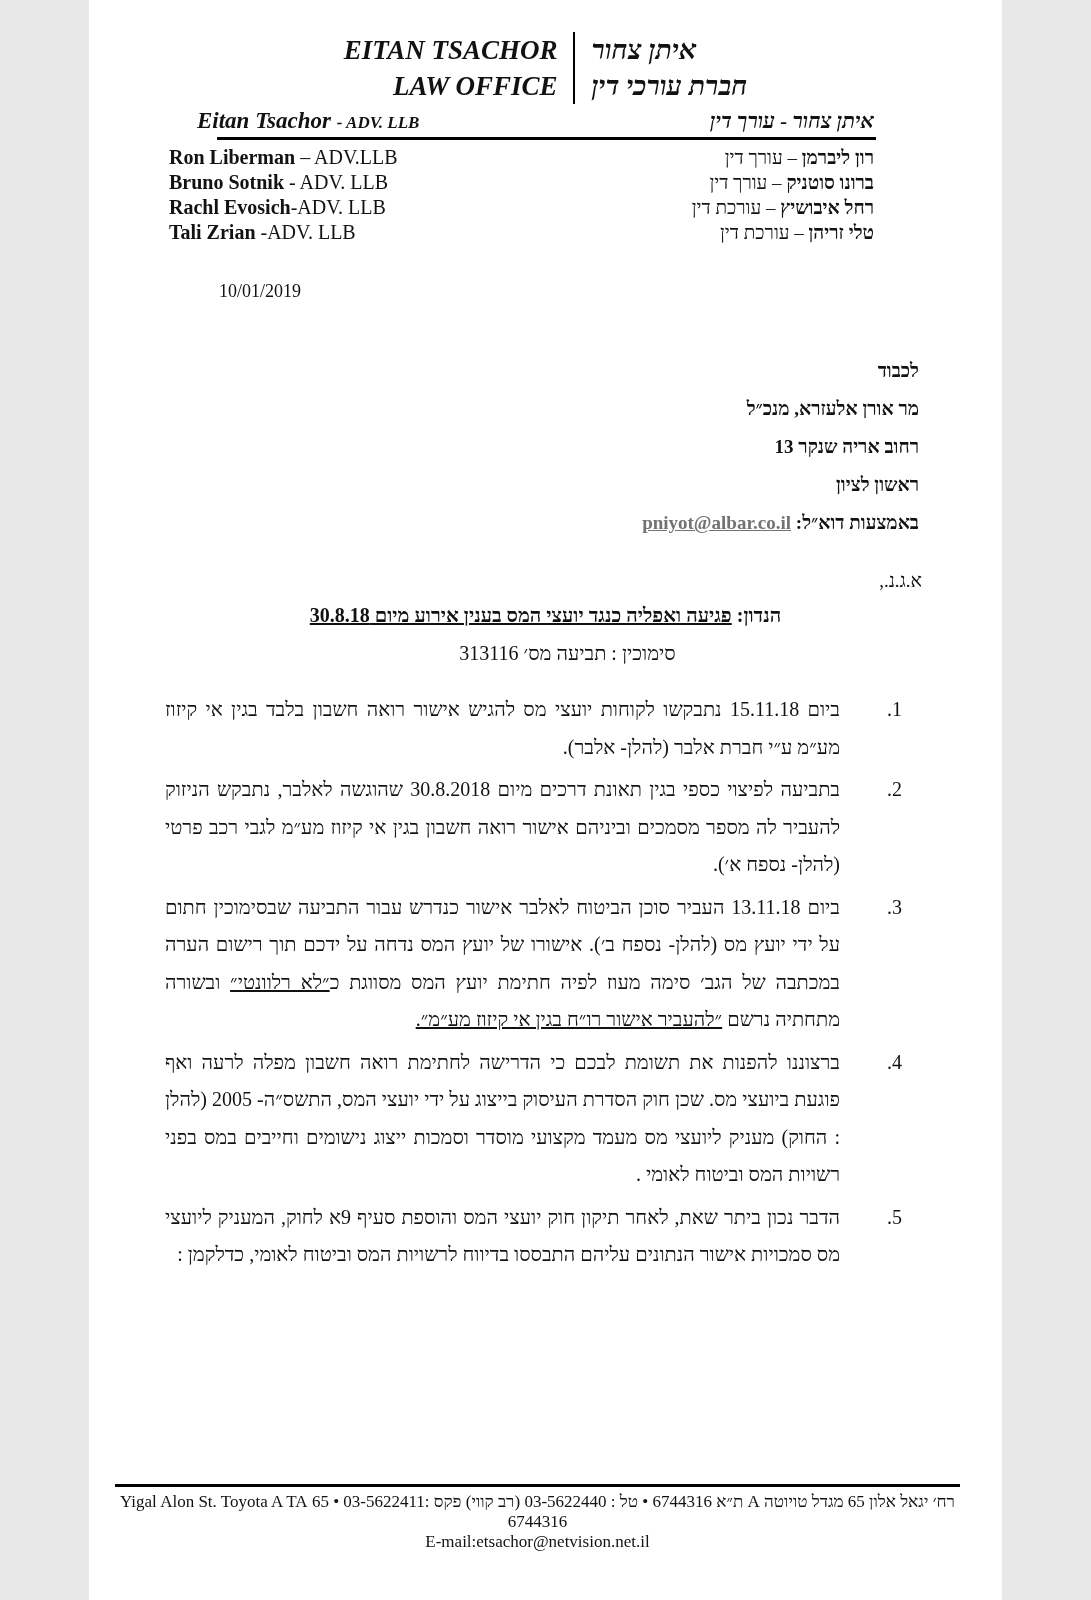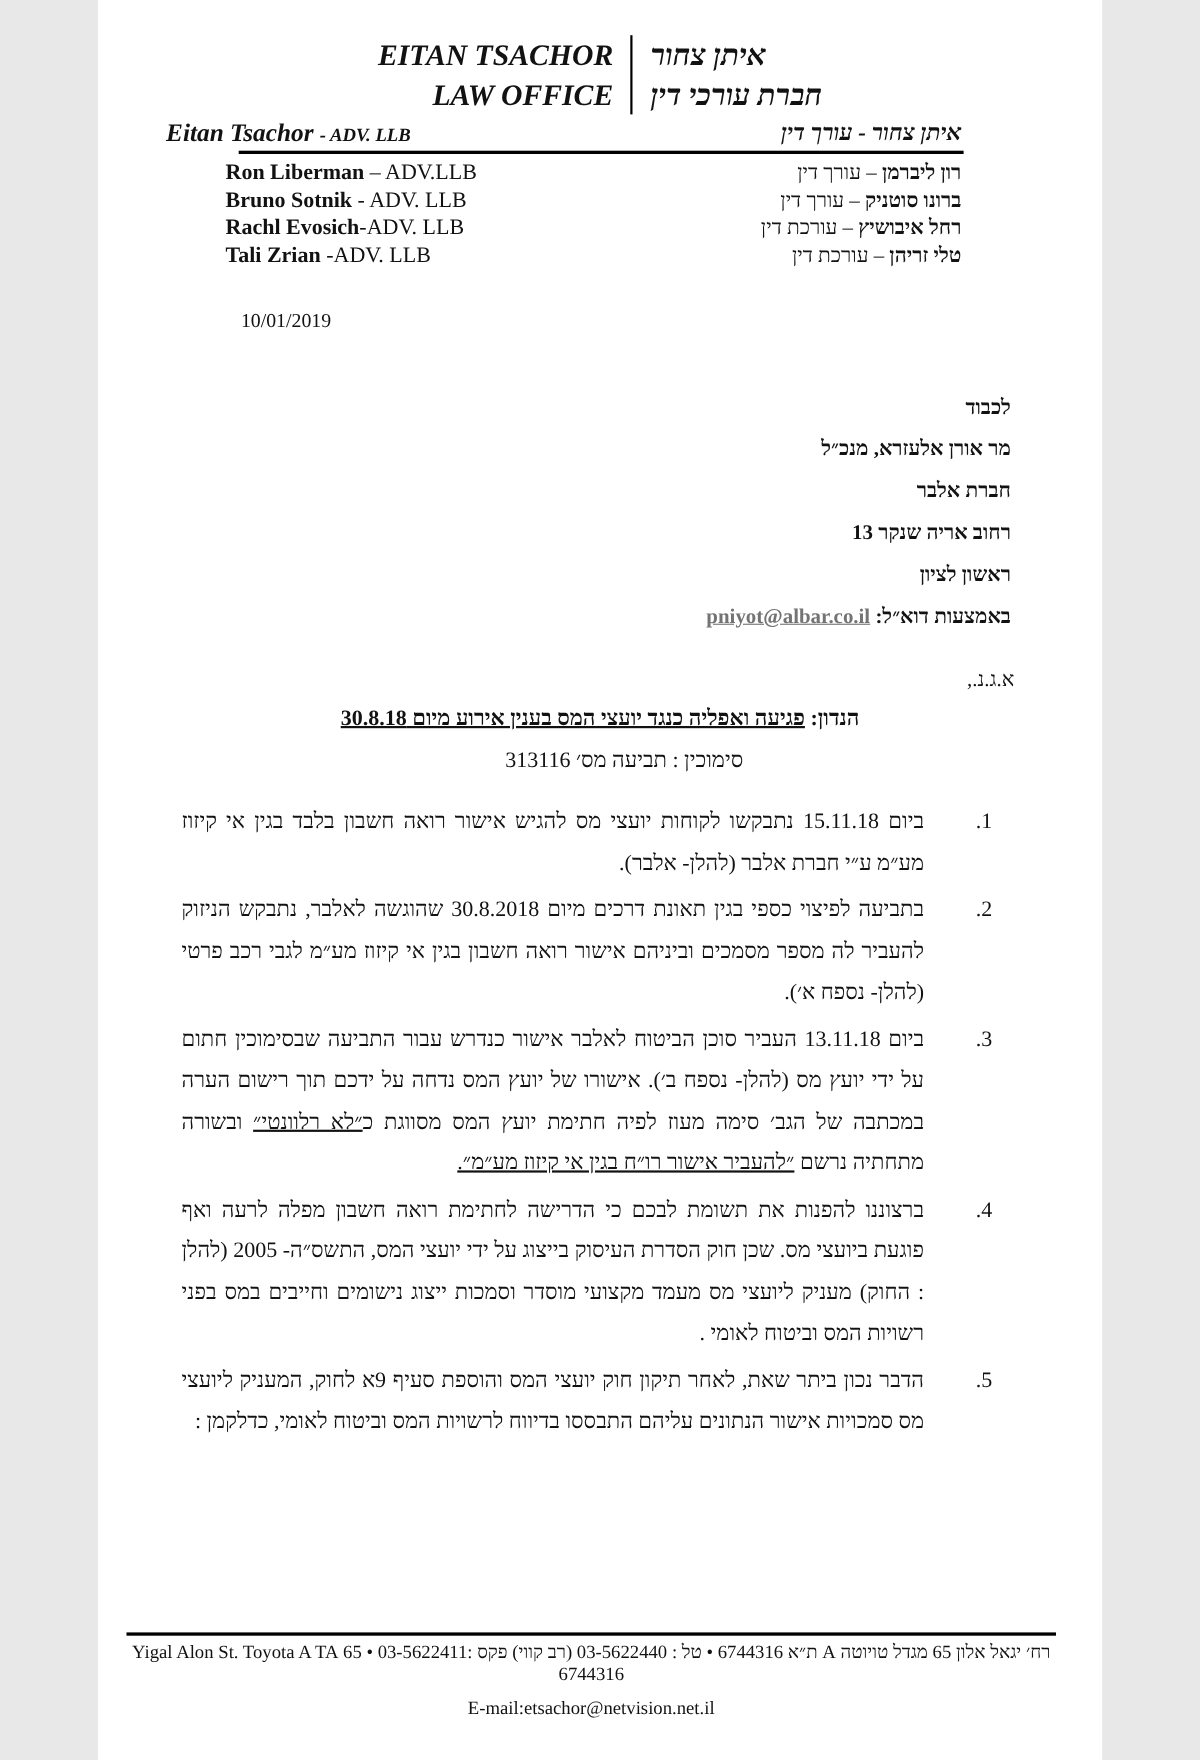--- a/index.html
+++ b/index.html
@@ -17,28 +17,28 @@
   
   .logo-row {
     display:flex; direction:ltr;
     justify-content:center; align-items:stretch;
     padding-top:32px; gap:16px;
   }
   .logo-en { text-align:right; font-weight:bold; font-style:italic; font-size:27px; line-height:36px; }
   .logo-divider { width:2px; background:#000; }
   .logo-he { text-align:left; font-weight:bold; font-style:italic; font-size:27px; line-height:36px; }
   .principal-row {
-    display:flex; direction:ltr; justify-content:space-between; align-items:flex-start;
-    margin:4px 128px 0 62px;
+    display:flex; direction:ltr; justify-content:space-between; align-items:center;
+    margin:4px 128px 0 108px;
   }
   .principal-en { font-weight:bold; font-style:italic; font-size:23px; }
   .principal-en .p-title { font-size:17px; }
   .principal-he { font-weight:bold; font-style:italic; font-size:21px; direction:rtl; }
   .header-rule { border:none; border-top:3px solid #000; margin:3px 126px 5px 128px; }
-  .lawyers { margin:0 128px 0 116px;text-align:center; }
+  .lawyers { margin:0 128px 0 80px;text-align:center; }
   .lawyer-row { display:flex; direction:ltr; justify-content:space-between; font-size:20px; line-height:25px; }
   .lawyer-en { font-weight:bold; }
   .lawyer-en .title { font-weight:normal; }
   .lawyer-he { direction:rtl; font-size:19px; }
   .lawyer-he .name { font-weight:bold; }
   
   .date { direction:ltr; text-align:left; margin:36px 0 0 130px; font-size:18px; font-family:"Liberation Serif","DejaVu Serif","DejaVu Sans",serif; }
   .recipient { margin:50px 83px 0 0; text-align:right; font-weight:bold; font-size:19px; line-height:38px; }
   .recipient a { color:#737373; font-weight:bold; }
   .salutation { margin:28px 80px 0 0; font-size:19px; }
@@ -52,21 +52,21 @@
   .item-num { flex:none; width:34px; text-align:right; }
   .item-text { flex:1; text-align:justify; }
   .u { text-decoration:underline; }
   
   .footer {
     position:absolute; left:26px; right:42px; top:1484px;
     border-top:3px solid #000;
     padding-top:5px; text-align:center;
   }
   .footer-line1 { direction:rtl; font-size:17px; }
-  .footer-line2 { direction:ltr; font-size:17px; margin-top:11px; }
+  .footer-line2 { direction:ltr; font-size:17px; margin-top:0; }
 </style>
 </head>
 <body>
 
 <div class="page">
 
   <div class="logo-row">
     <div class="logo-en">
       <div>EITAN TSACHOR</div>
       <div>LAW OFFICE</div>
@@ -102,21 +102,20 @@
       <div class="lawyer-en"><span>Tali Zrian</span><span class="title"> -ADV. LLB</span></div>
       <div class="lawyer-he"><span class="name">טלי זריהן</span><span> – עורכת דין</span></div>
     </div>
   </div>
 
   <div class="date">10/01/2019</div>
 
   <div class="recipient">
     <div>לכבוד</div>
     <div>מר אורן אלעזרא, מנכ״ל</div>
-    <div>חברת אלבר</div>
     <div>רחוב אריה שנקר 13</div>
     <div>ראשון לציון</div>
     <div><span>באמצעות דוא״ל: </span><a href="#">pniyot@albar.co.il</a></div>
   </div>
 
   <div class="salutation">א.ג.נ.,</div>
 
   <div class="subject">
     <span>הנדון: </span><span class="underlined">פגיעה ואפליה כנגד יועצי המס בענין אירוע מיום 30.8.18</span>
   </div>

